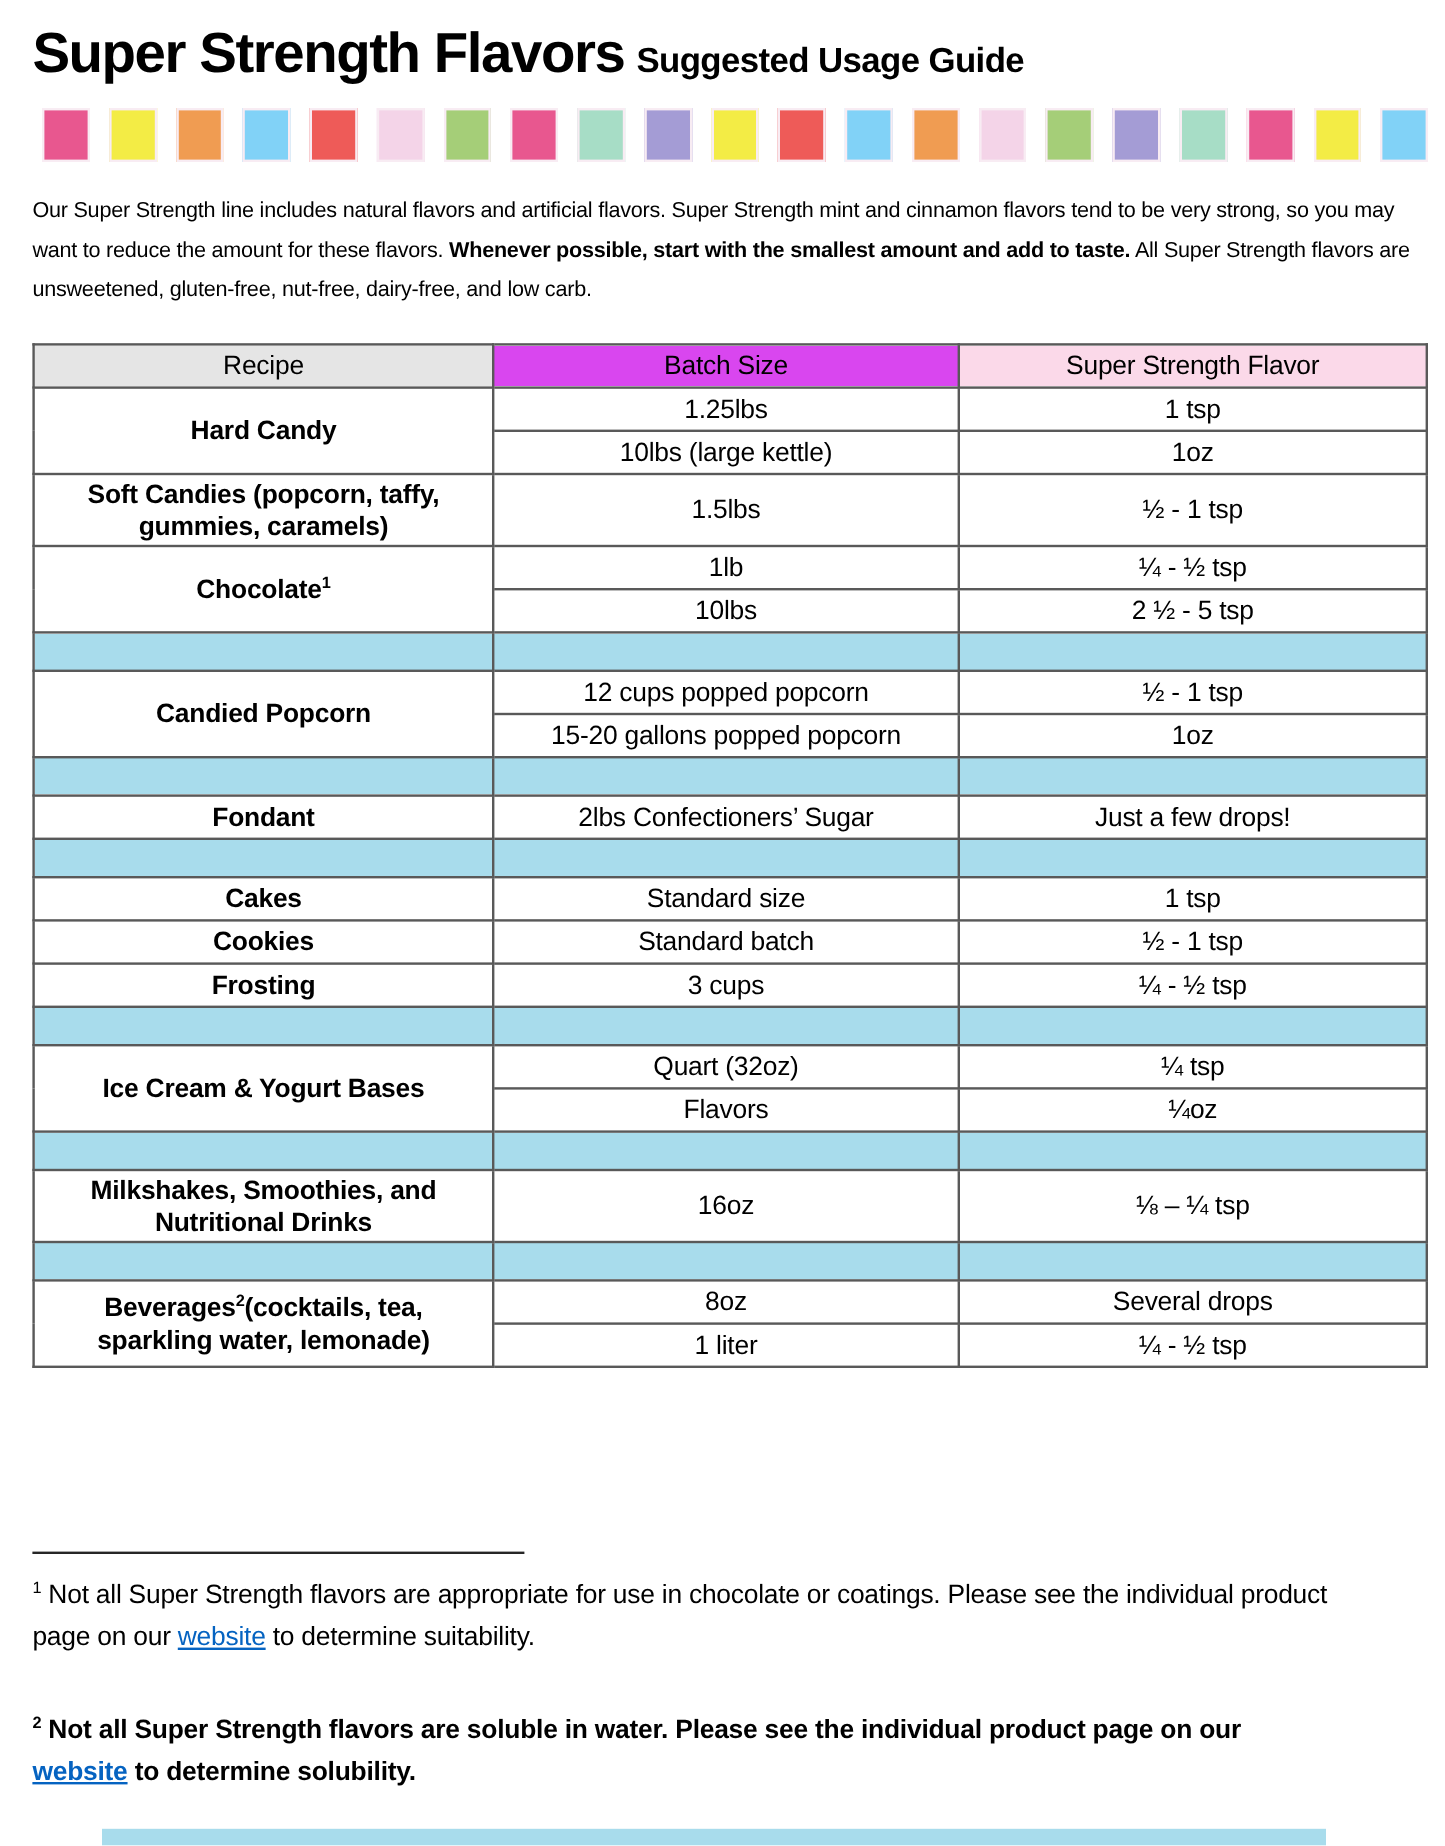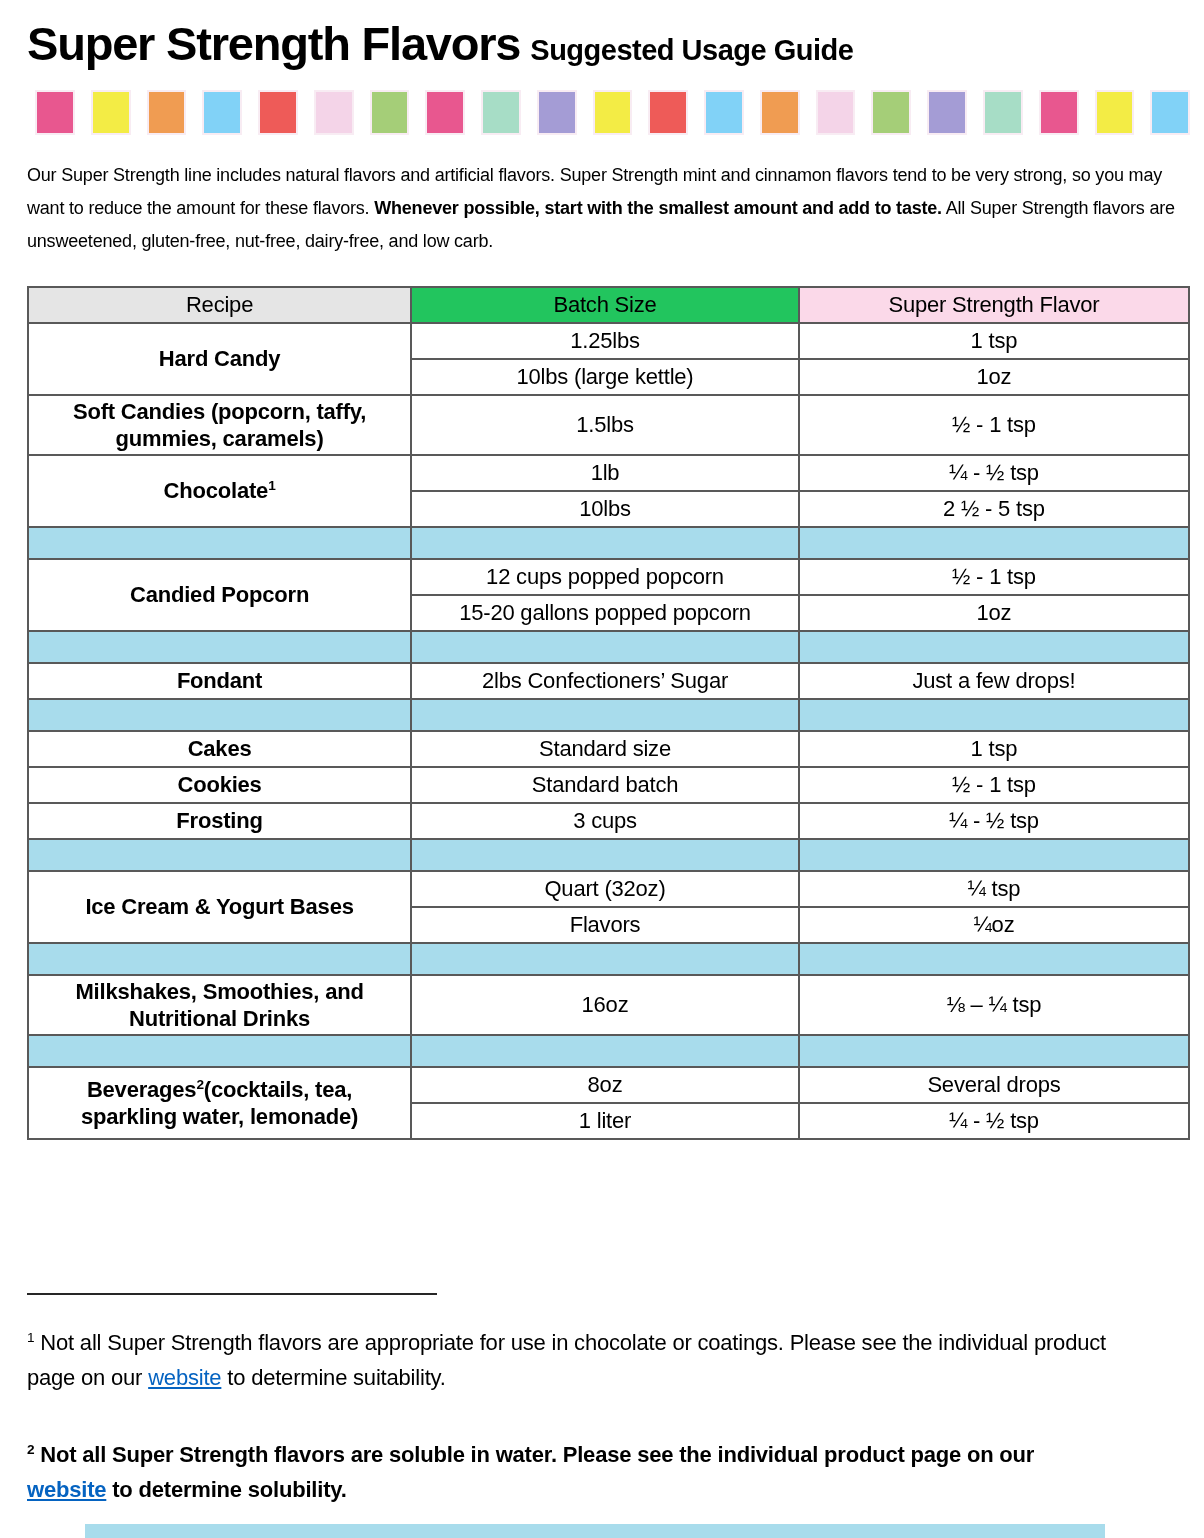--- a/index.html
+++ b/index.html
@@ -19,21 +19,21 @@
   th,td{
     border:2px solid #595959;text-align:center;vertical-align:middle;
     font-size:22px;font-weight:400;letter-spacing:-0.2px;line-height:27px;
     padding:2px 6px;height:30px;overflow:hidden;
   }
   td.recipe{white-space:pre-line;font-weight:bold;}
   tr.cont td{border-top:1px solid #a6a6a6;}
   tr.spacer td{height:26px;}
   sup{font-size:62%;vertical-align:super;line-height:0;}
   .fn-sep{margin-top:153px;width:410px;border-top:2px solid #262626;}
-  .footnote{margin-top:30px;font-size:22px;line-height:35px;letter-spacing:-0.2px;width:1090px;}
+  .footnote{margin-top:16px;font-size:22px;line-height:35px;letter-spacing:-0.2px;width:1090px;}
   .footnote + .footnote{margin-top:42px;font-weight:bold;}
   .footnote a{color:#0563C1;text-decoration:underline;cursor:pointer;}
   .bottom-bar{position:absolute;left:85px;top:1524px;width:1020px;height:14px;}
 </style>
 </head>
 <body>
 
 <div class="page">
   <h1><span>Super Strength Flavors</span><span class="subtitle">Suggested Usage Guide</span></h1>
 
@@ -65,21 +65,21 @@
 
   <table id="usage-table">
     <colgroup>
       <col style="width:33%">
         <col style="width:33.4%">
         <col style="width:33.6%">
     </colgroup>
     <thead id="usage-thead">
         <tr>
           <th style="background: #e5e5e5;">Recipe</th>
-          <th style="background: #22c55e;">Batch Size</th>
+          <th style="background: #d946ef;">Batch Size</th>
           <th style="background: rgb(251, 217, 233);">Super Strength Flavor</th>
         </tr>
       </thead>
     <tbody id="usage-tbody">
         <tr>
           <td class="recipe" rowspan="2">Hard Candy</td>
           <td>1.25lbs</td>
           <td>1 tsp</td>
         </tr>
         <tr class="cont">

